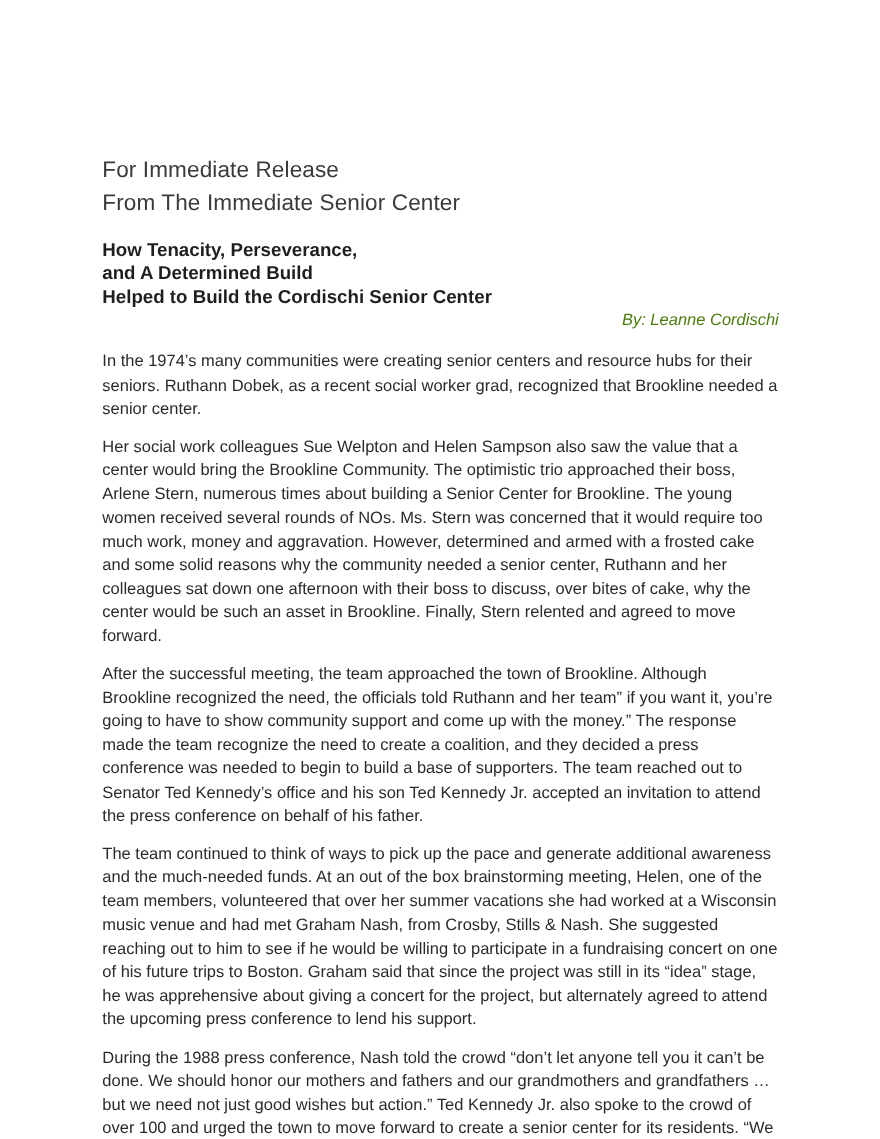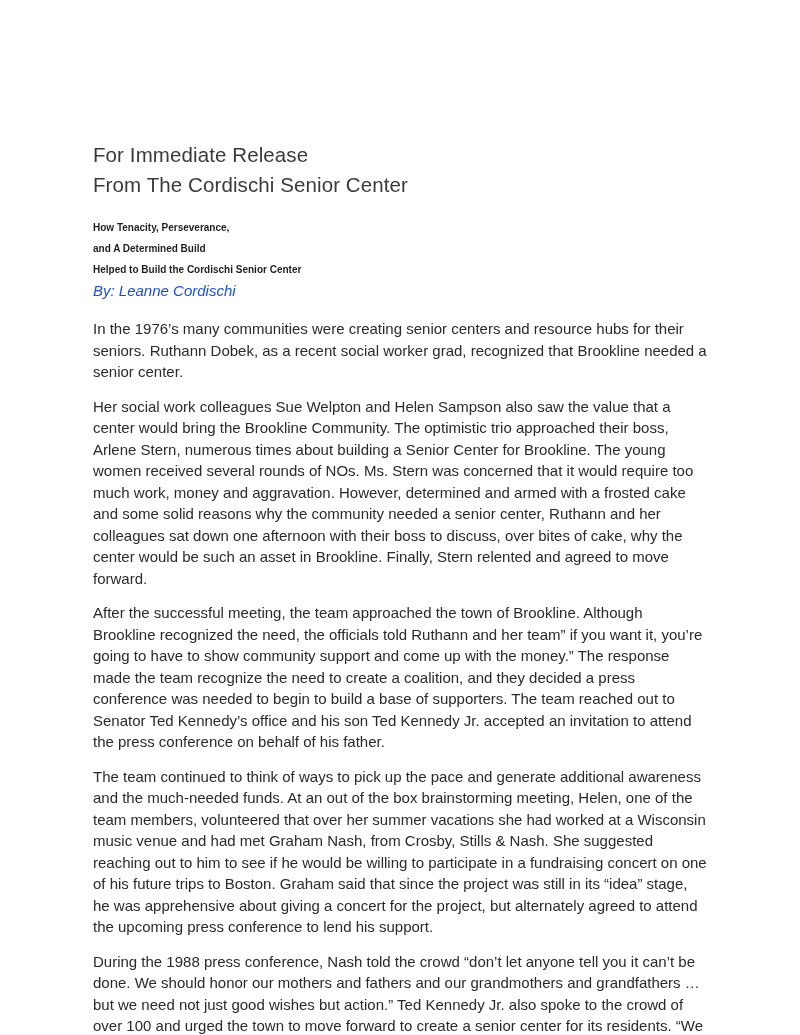--- a/index.html
+++ b/index.html
@@ -23,61 +23,62 @@
     padding: 94px 92px 0 93px;
   }
   .release-header {
     font-size: 20.5px;
     line-height: 30px;
     color: #3a3a3a;
     letter-spacing: 0.1px;
     margin: 0 0 17px 0;
   }
   .article-title {
-    font-size: 10px;
+    font-size: 17px;
     font-weight: 700;
     line-height: 21px;
     color: #1f1f1f;
     margin: 0;
   }
   .byline {
     font-size: 15px;
     font-style: italic;
     line-height: 21px;
-    color: #1d4ed8;
+    color: #4d7c0f;
     margin: 0 0 17px 0;
+    text-align: right;
   }
   p.body {
     font-size: 15px;
     line-height: 21.5px;
     margin: 0 0 13px 0;
     color: #2a2a2a;
     text-align: left;
   }
 </style>
 </head>
 <body>
 
 <div class="page">
   <div class="content">
 
     <div class="release-header">
       <div>For Immediate Release</div>
-      <div>From The Cordischi Senior Center</div>
+      <div>From The Immediate Senior Center</div>
     </div>
 
     <div class="article-title">
       <div>How Tenacity, Perseverance,</div>
       <div>and A Determined Build</div>
       <div>Helped to Build the Cordischi Senior Center</div>
     </div>
 
     <div class="byline">By: Leanne Cordischi</div>
 
-    <p class="body">In the 1976’s many communities were creating senior centers and resource hubs for their seniors. Ruthann Dobek, as a recent social worker grad, recognized that Brookline needed a senior center.</p>
+    <p class="body">In the 1974’s many communities were creating senior centers and resource hubs for their seniors. Ruthann Dobek, as a recent social worker grad, recognized that Brookline needed a senior center.</p>
 
     <p class="body">Her social work colleagues Sue Welpton and Helen Sampson also saw the value that a center would bring the Brookline Community. The optimistic trio approached their boss, Arlene Stern, numerous times about building a Senior Center for Brookline. The young women received several rounds of NOs. Ms. Stern was concerned that it would require too much work, money and aggravation. However, determined and armed with a frosted cake and some solid reasons why the community needed a senior center, Ruthann and her colleagues sat down one afternoon with their boss to discuss, over bites of cake, why the center would be such an asset in Brookline. Finally, Stern relented and agreed to move forward.</p>
 
     <p class="body">After the successful meeting, the team approached the town of Brookline. Although Brookline recognized the need, the officials told Ruthann and her team” if you want it, you’re going to have to show community support and come up with the money.” The response made the team recognize the need to create a coalition, and they decided a press conference was needed to begin to build a base of supporters. The team reached out to Senator Ted Kennedy’s office and his son Ted Kennedy Jr. accepted an invitation to attend the press conference on behalf of his father.</p>
 
     <p class="body">The team continued to think of ways to pick up the pace and generate additional awareness and the much-needed funds. At an out of the box brainstorming meeting, Helen, one of the team members, volunteered that over her summer vacations she had worked at a Wisconsin music venue and had met Graham Nash, from Crosby, Stills &amp; Nash. She suggested reaching out to him to see if he would be willing to participate in a fundraising concert on one of his future trips to Boston. Graham said that since the project was still in its “idea” stage, he was apprehensive about giving a concert for the project, but alternately agreed to attend the upcoming press conference to lend his support.</p>
 
     <p class="body">During the 1988 press conference, Nash told the crowd “don’t let anyone tell you it can’t be done.  We should honor our mothers and fathers and our grandmothers and grandfathers … but we need not just good wishes but action.” Ted Kennedy Jr. also spoke to the crowd of over 100 and urged the town to move forward to create a senior center for its residents. “We believe in maximizing the quality of life,” Kennedy told the crowd.</p>
 
     <p class="body">With both Ted Kennedy Jr.’s and Graham Nash’s attendance at the Beacon Street Holiday Inn press conference and a passionate team, the event fueled the effort, and led to the growth of an enthusiastic base of supporters. Ultimately the plan outlined in the press conference also caught the interest and attention of Baystate Federal Bank Charitable Foundation; “the fairy godfathers of the Senior Center.”</p>

